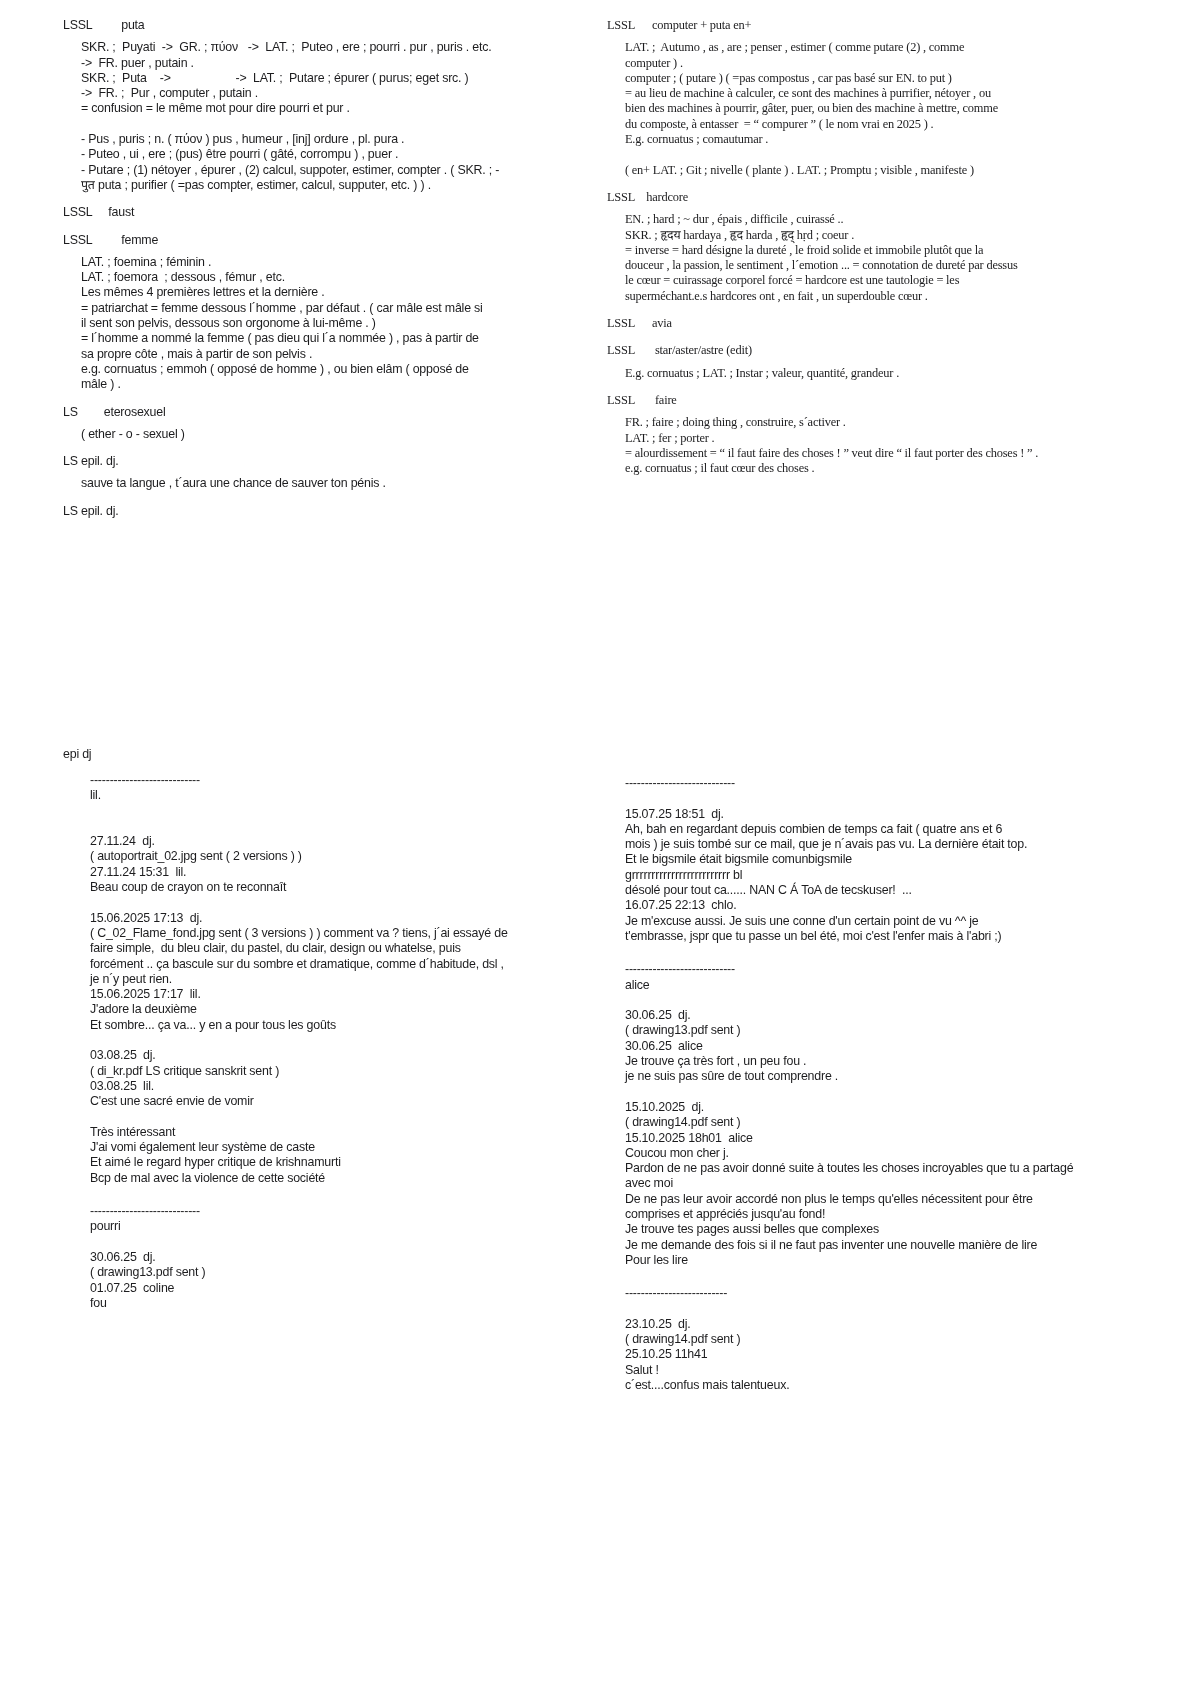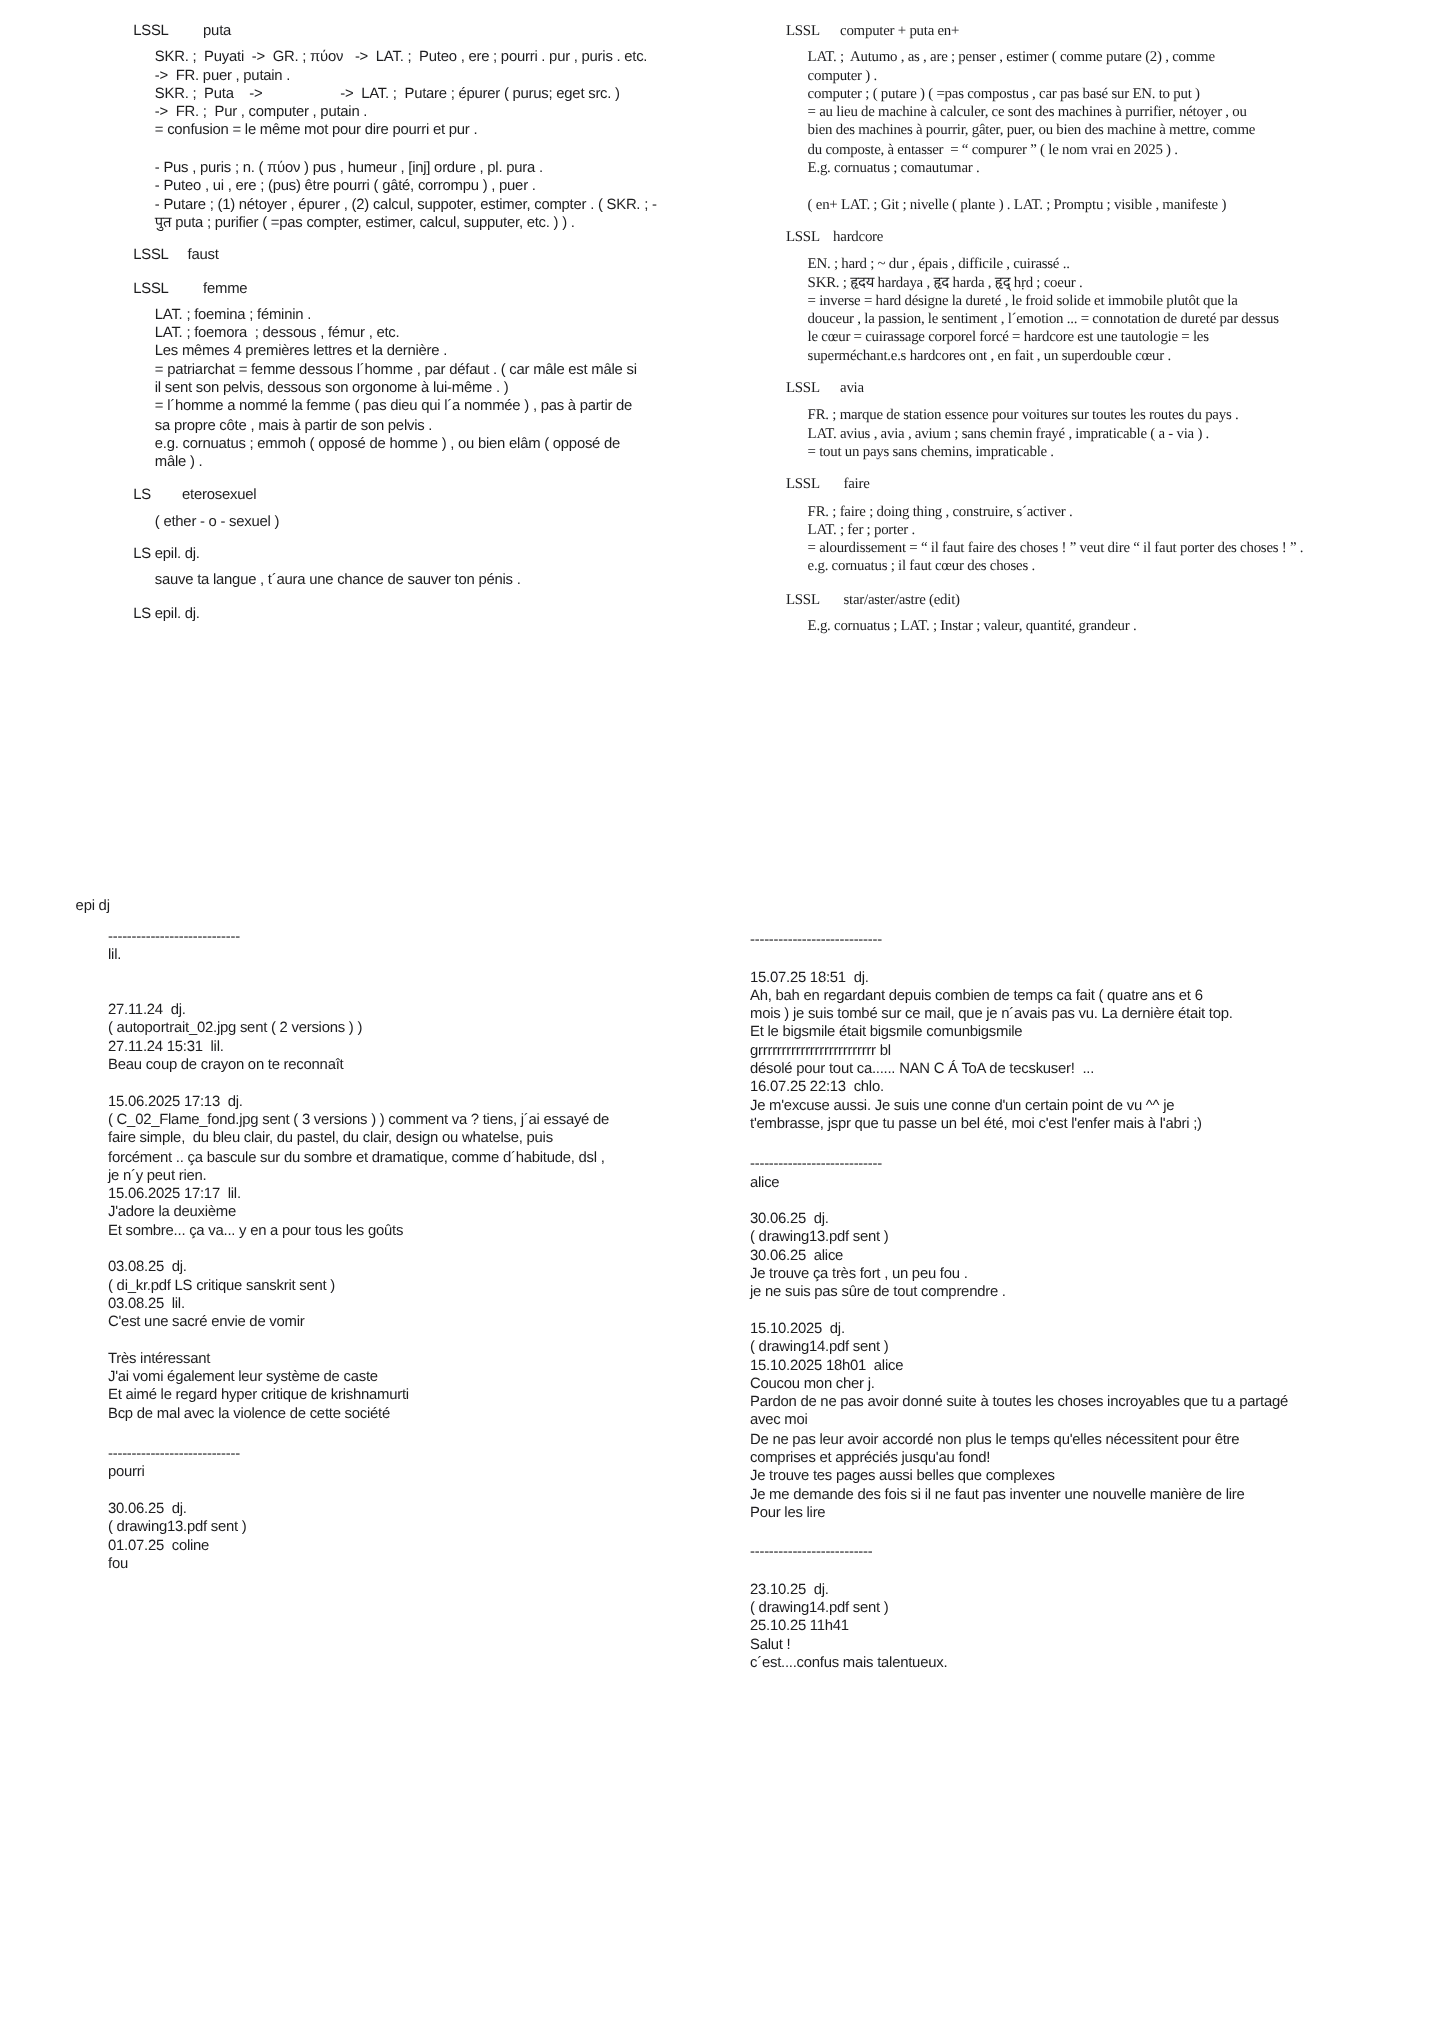--- a/index.html
+++ b/index.html
@@ -10,21 +10,21 @@
     font-size:12.4px;
     line-height:15.3px;
     letter-spacing:-0.2px;
     color:#1d1d1f;
     position:relative;
     overflow:hidden;
   }
   .col{position:absolute;}
   #top-left{left:63px;top:18px;width:522px;}
   #top-right{left:607px;top:18px;width:565px;font-family:Liberation Serif, serif;}
-  .sec{margin-bottom:12px;margin-left:48px;}
+  .sec{margin-bottom:12px;}
   .sec-head{white-space:pre-wrap;margin-bottom:7px;}
   .sec-body{white-space:pre-wrap;padding-left:18px;}
   #chat-title{position:absolute;left:63px;top:747px;text-align:right;}
   #chat-left{left:90px;top:773px;width:492px;}
   #chat-right{left:625px;top:776px;width:548px;}
   .thread + .thread{margin-top:18px;}
   .thread-divider{white-space:pre;}
   .thread-name{white-space:pre-wrap;}
   .thread-body{white-space:pre-wrap;}
 </style>
@@ -90,34 +90,31 @@
     <div class="sec-head">LSSL    hardcore</div>
     <div class="sec-body">EN. ; hard ; ~ dur , épais , difficile , cuirassé ..
 SKR. ; हृदय hardaya , हृद harda , हृद् hṛd ; coeur .
 = inverse = hard désigne la dureté , le froid solide et immobile plutôt que la
 douceur , la passion, le sentiment , l´emotion ... = connotation de dureté par dessus
 le cœur = cuirassage corporel forcé = hardcore est une tautologie = les
 superméchant.e.s hardcores ont , en fait , un superdouble cœur .</div>
   </section>
   <section class="sec">
     <div class="sec-head">LSSL      avia</div>
-    <div class="sec-body">FR. ; marque de station essence pour voitures sur toutes les routes du pays .
-LAT. avius , avia , avium ; sans chemin frayé , impraticable ( a - via ) .
-= tout un pays sans chemins, impraticable .</div>
+  </section>
+  <section class="sec">
+    <div class="sec-head">LSSL       star/aster/astre (edit)</div>
+    <div class="sec-body">E.g. cornuatus ; LAT. ; Instar ; valeur, quantité, grandeur .</div>
   </section>
   <section class="sec">
     <div class="sec-head">LSSL       faire</div>
     <div class="sec-body">FR. ; faire ; doing thing , construire, s´activer .
 LAT. ; fer ; porter .
 = alourdissement = “ il faut faire des choses ! ” veut dire “ il faut porter des choses ! ” .
 e.g. cornuatus ; il faut cœur des choses .</div>
-  </section>
-  <section class="sec">
-    <div class="sec-head">LSSL       star/aster/astre (edit)</div>
-    <div class="sec-body">E.g. cornuatus ; LAT. ; Instar ; valeur, quantité, grandeur .</div>
   </section>
 </div>
 
 <div id="chat-title">epi dj</div>
 
 <div class="col" id="chat-left">
   <div class="thread">
     <div class="thread-divider">----------------------------</div>
     <div class="thread-name">lil.</div>
     <div class="thread-body">

